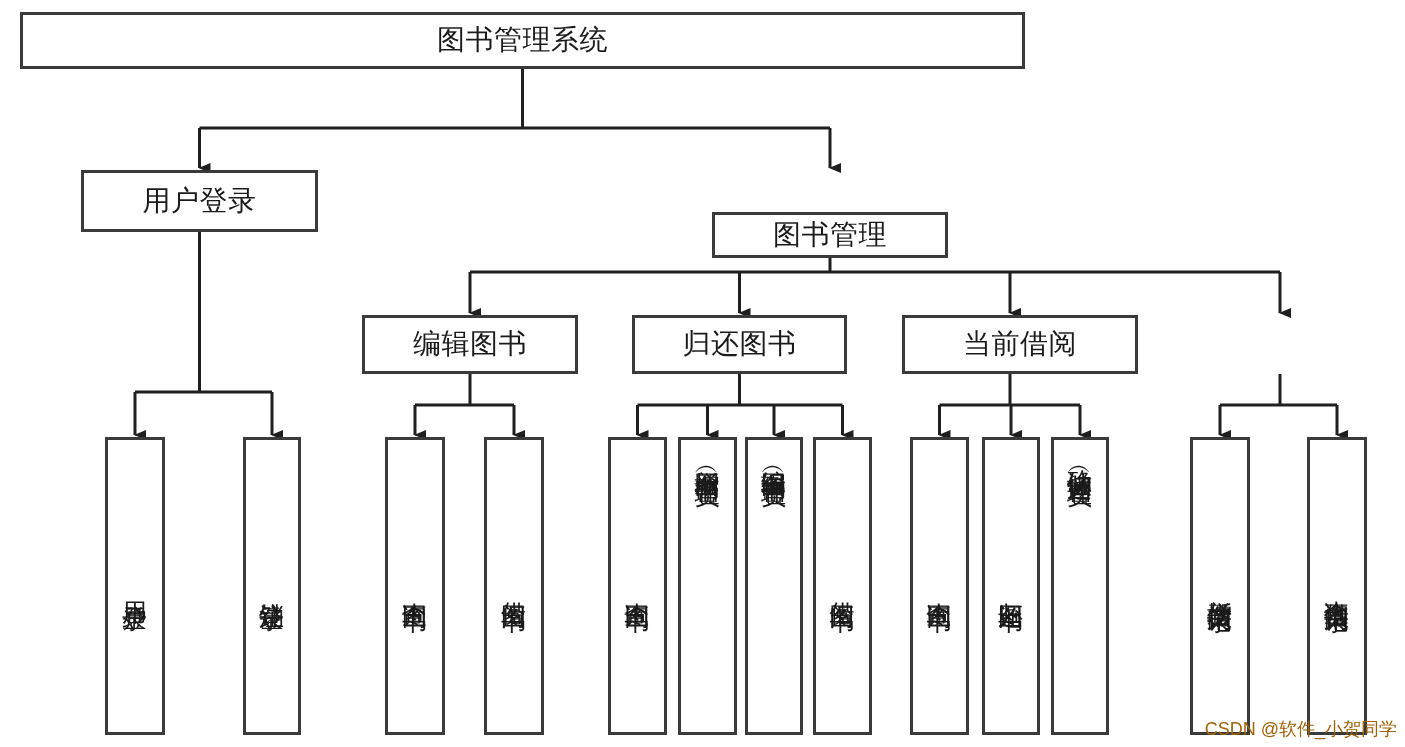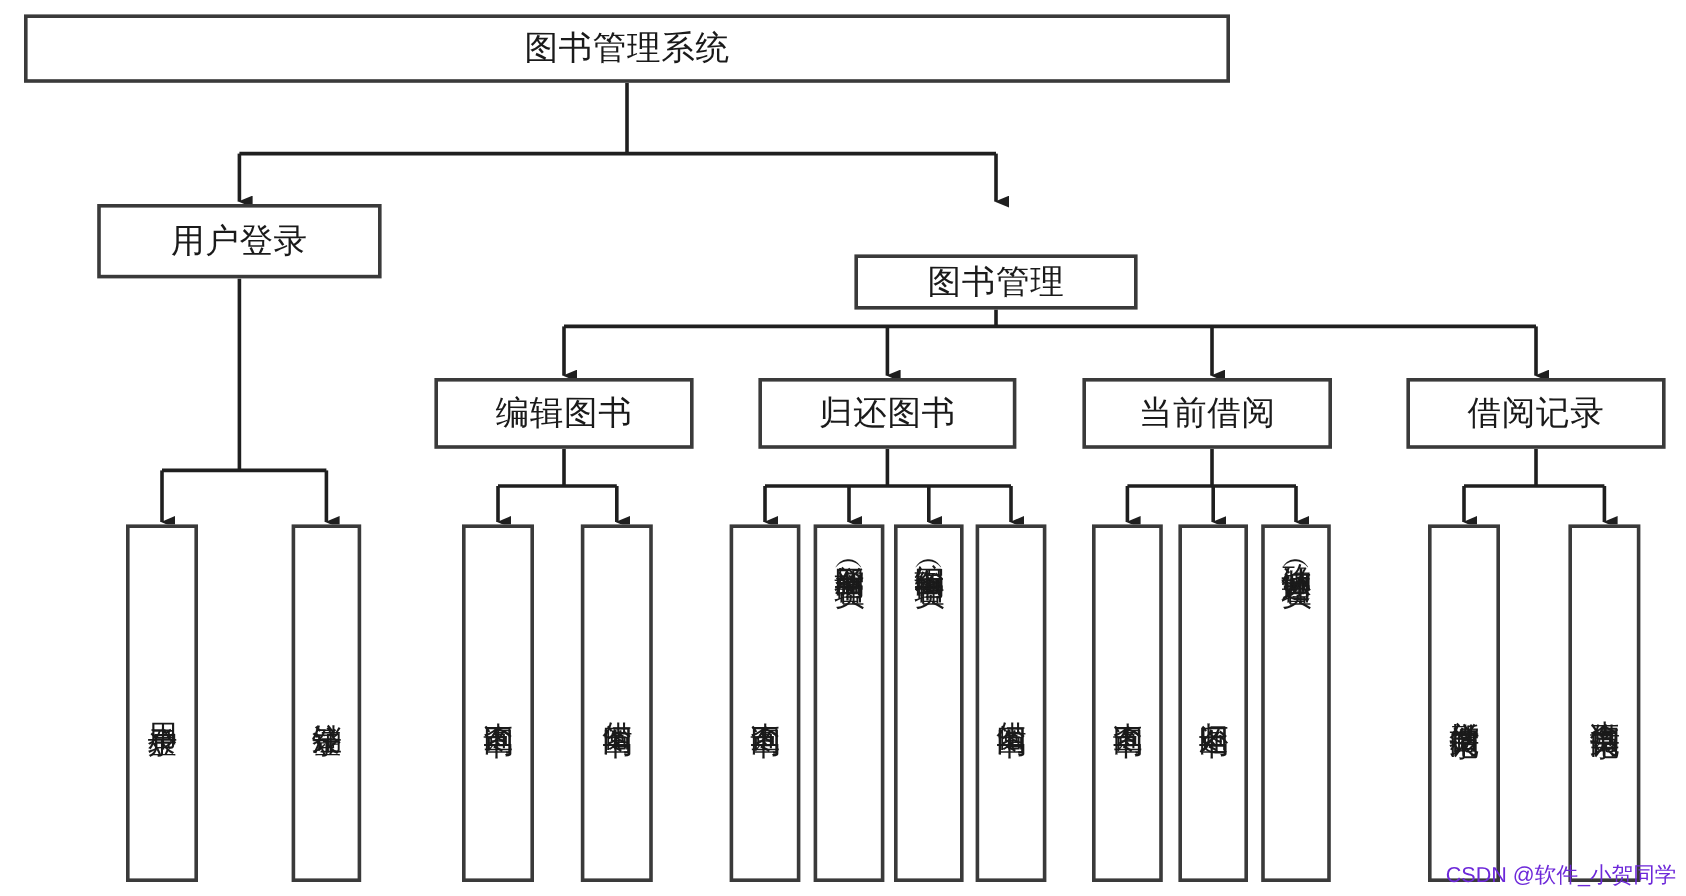--- a/index.html
+++ b/index.html
@@ -57,21 +57,21 @@
     color: #1a1a1a;
     line-height: 1.12;
     letter-spacing: 2px;
     white-space: nowrap;
   }
   .watermark {
     position: absolute;
     right: 8px;
     bottom: 6px;
     font-size: 18px;
-    color: #6d28d9;
+    color: #a16207;
     white-space: nowrap;
     user-select: none;
   }
 </style>
 </head>
 <body>
 
 <div id="canvas">
 
   <svg id="diagram-svg" viewBox="0 0 1405 747" xmlns="http://www.w3.org/2000/svg">
@@ -127,25 +127,22 @@
   <div class="node-box" style="left: 712px; top: 188px; width: 236px; height: 46px; margin-top: 24px;">
     <span class="node-label-h">图书管理</span>
   </div>
 
   <div class="node-box" style="left: 362px; top: 315px; width: 216px; height: 59px;">
     <span class="node-label-h">编辑图书</span>
   </div>
   <div class="node-box" style="left: 632px; top: 315px; width: 215px; height: 59px;">
     <span class="node-label-h">归还图书</span>
   </div>
-  <div class="node-box" style="left: 902px; top: 315px; width: 208px; height: 59px;">
+  <div class="node-box" style="left: 902px; top: 315px; width: 236px; height: 59px;">
     <span class="node-label-h">当前借阅</span>
-  </div>
-  <div class="node-box" style="left: 1172px; top: 315px; width: 216px; height: 59px;">
-    <span class="node-label-h">借阅记录</span>
   </div>
 
   <div class="node-box vertical centered" style="left: 105px; top: 437px; width: 60px; height: 298px;">
     <span class="node-label-v">用户登录</span>
   </div>
   <div class="node-box vertical centered" style="left: 243px; top: 437px; width: 58px; height: 298px;">
     <span class="node-label-v">注销登录</span>
   </div>
   <div class="node-box vertical centered" style="left: 385px; top: 437px; width: 60px; height: 298px;">
     <span class="node-label-v">查询图书</span>

